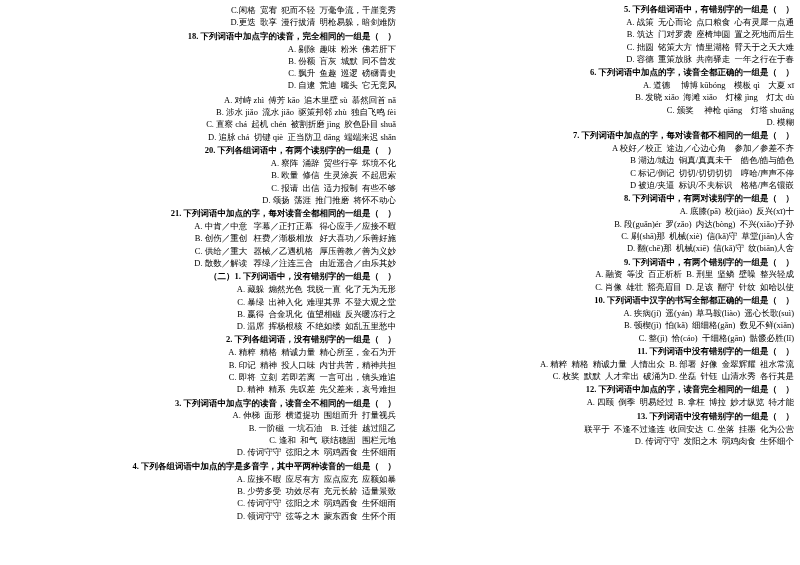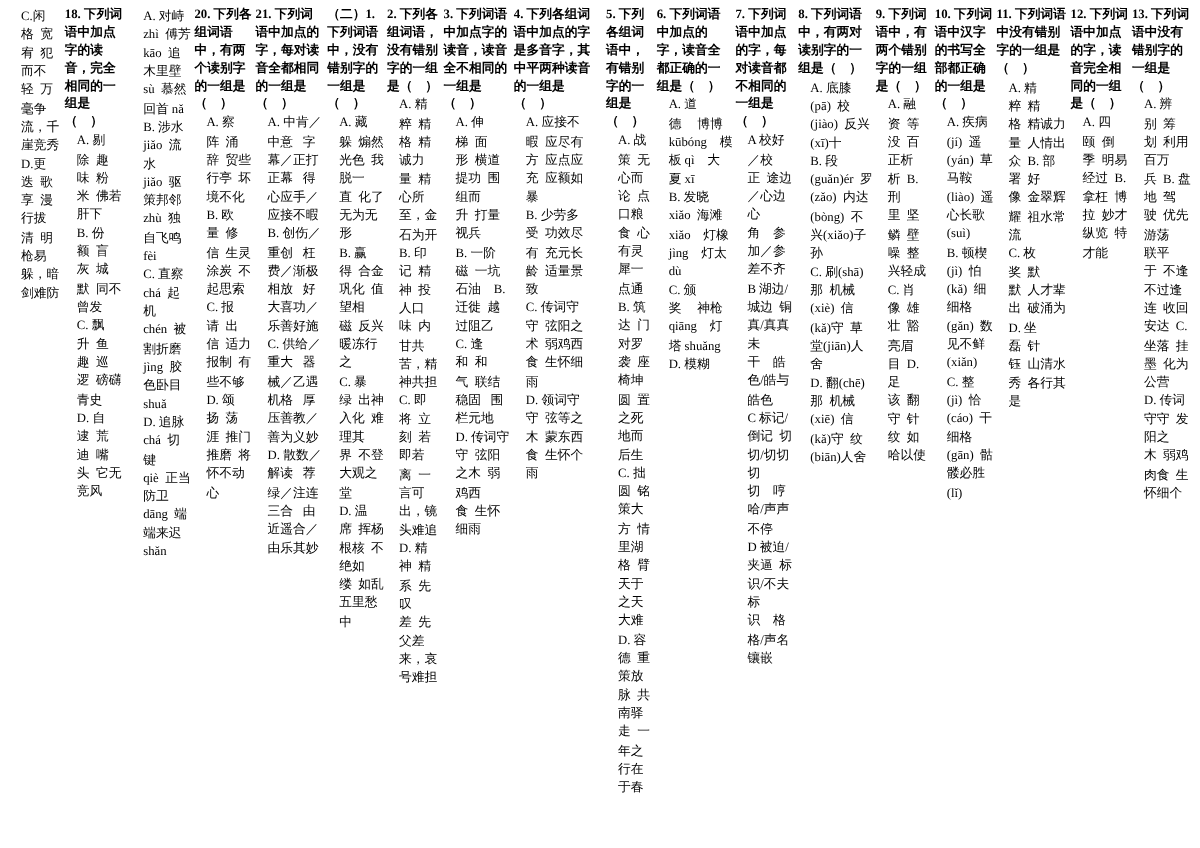--- a/index.html
+++ b/index.html
@@ -20,21 +20,23 @@
       width: 800px;
       height: 565px;
       display: flex;
       flex-direction: row;
       padding: 4px 6px;
       gap: 8px;
     }
     .column {
       flex: 1;
       display: flex;
+      flex-direction: column;
       gap: 2px;
+      text-align: right;
     }
     .item {
       line-height: 1.45;
       font-size: 8.5px;
     }
     .sub-item {
       padding-left: 8px;
       line-height: 1.45;
       font-size: 8.5px;
     }
@@ -76,22 +78,22 @@
     <div class="item">
       <div class="section-title">21. 下列词语中加点的字，每对读音全都相同的一组是（&nbsp;&nbsp;&nbsp;&nbsp;）</div>
       <div class="sub-item">A. 中肯／中意&nbsp;&nbsp;&nbsp;字幕／正打正幕&nbsp;&nbsp;&nbsp;得心应手／应接不暇</div>
       <div class="sub-item">B. 创伤／重创&nbsp;&nbsp;&nbsp;枉费／渐极相放&nbsp;&nbsp;&nbsp;好大喜功／乐善好施</div>
       <div class="sub-item">C. 供给／重大&nbsp;&nbsp;&nbsp;器械／乙遇机格&nbsp;&nbsp;&nbsp;厚压善教／善为义妙</div>
       <div class="sub-item">D. 散数／解读&nbsp;&nbsp;&nbsp;荐绿／注连三合&nbsp;&nbsp;&nbsp;由近遥合／由乐其妙</div>
     </div>
     <div class="item">
       <div class="section-title">（二）1. 下列词语中，没有错别字的一组是（&nbsp;&nbsp;&nbsp;&nbsp;）</div>
       <div class="sub-item">A. 藏躲&nbsp;&nbsp;煽然光色&nbsp;&nbsp;我脱一直&nbsp;&nbsp;化了无为无形</div>
+      <div class="sub-item">C. 暴绿&nbsp;&nbsp;出神入化&nbsp;&nbsp;难理其界&nbsp;&nbsp;不登大观之堂</div>
       <div class="sub-item">B. 赢得&nbsp;&nbsp;合金巩化&nbsp;&nbsp;值望相磁&nbsp;&nbsp;反兴暖冻行之</div>
-      <div class="sub-item">C. 暴绿&nbsp;&nbsp;出神入化&nbsp;&nbsp;难理其界&nbsp;&nbsp;不登大观之堂</div>
       <div class="sub-item">D. 温席&nbsp;&nbsp;挥杨根核&nbsp;&nbsp;不绝如缕&nbsp;&nbsp;如乱五里愁中</div>
     </div>
     <div class="item">
       <div class="section-title">2. 下列各组词语，没有错别字的一组是（&nbsp;&nbsp;&nbsp;&nbsp;）</div>
       <div class="sub-item">A. 精粹&nbsp;&nbsp;精格&nbsp;&nbsp;精诚力量&nbsp;&nbsp;精心所至，金石为开</div>
       <div class="sub-item">B. 印记&nbsp;&nbsp;精神&nbsp;&nbsp;投人口味&nbsp;&nbsp;内甘共苦，精神共担</div>
       <div class="sub-item">C. 即将&nbsp;&nbsp;立刻&nbsp;&nbsp;若即若离&nbsp;&nbsp;一言可出，镜头难追</div>
       <div class="sub-item">D. 精神&nbsp;&nbsp;精系&nbsp;&nbsp;先叹差&nbsp;&nbsp;先父差来，哀号难担</div>
     </div>
     <div class="item">
@@ -154,18 +156,17 @@
       <div class="section-title">11. 下列词语中没有错别字的一组是（&nbsp;&nbsp;&nbsp;&nbsp;）</div>
       <div class="sub-item">A. 精粹&nbsp;&nbsp;精格&nbsp;&nbsp;精诚力量&nbsp;&nbsp;人情出众&nbsp;&nbsp;B. 部署&nbsp;&nbsp;好像&nbsp;&nbsp;金翠辉耀&nbsp;&nbsp;祖水常流</div>
       <div class="sub-item">C. 枚奖&nbsp;&nbsp;默默&nbsp;&nbsp;人才辈出&nbsp;&nbsp;破涌为D. 坐磊&nbsp;&nbsp;针钰&nbsp;&nbsp;山清水秀&nbsp;&nbsp;各行其是</div>
     </div>
     <div class="item">
       <div class="section-title">12. 下列词语中加点的字，读音完全相同的一组是（&nbsp;&nbsp;&nbsp;&nbsp;）</div>
       <div class="sub-item">A. 四颐&nbsp;&nbsp;倒季&nbsp;&nbsp;明易经过&nbsp;&nbsp;B. 拿枉&nbsp;&nbsp;博拉&nbsp;&nbsp;妙才纵览&nbsp;&nbsp;特才能</div>
     </div>
     <div class="item">
       <div class="section-title">13. 下列词语中没有错别字的一组是（&nbsp;&nbsp;&nbsp;&nbsp;）</div>
-      <div class="sub-item">A. 辨别&nbsp;&nbsp;筹划&nbsp;&nbsp;利用百万兵&nbsp;&nbsp;B. 盘地&nbsp;&nbsp;驾驶&nbsp;&nbsp;优先游荡</div>
       <div class="sub-item">联平于&nbsp;&nbsp;不逢不过逢连&nbsp;&nbsp;收回安达&nbsp;&nbsp;C. 坐落&nbsp;&nbsp;挂墨&nbsp;&nbsp;化为公营</div>
       <div class="sub-item">D. 传词守守&nbsp;&nbsp;发阳之木&nbsp;&nbsp;弱鸡肉食&nbsp;&nbsp;生怀细个</div>
     </div>
   </div>
 </div>
 
 </body></html>

